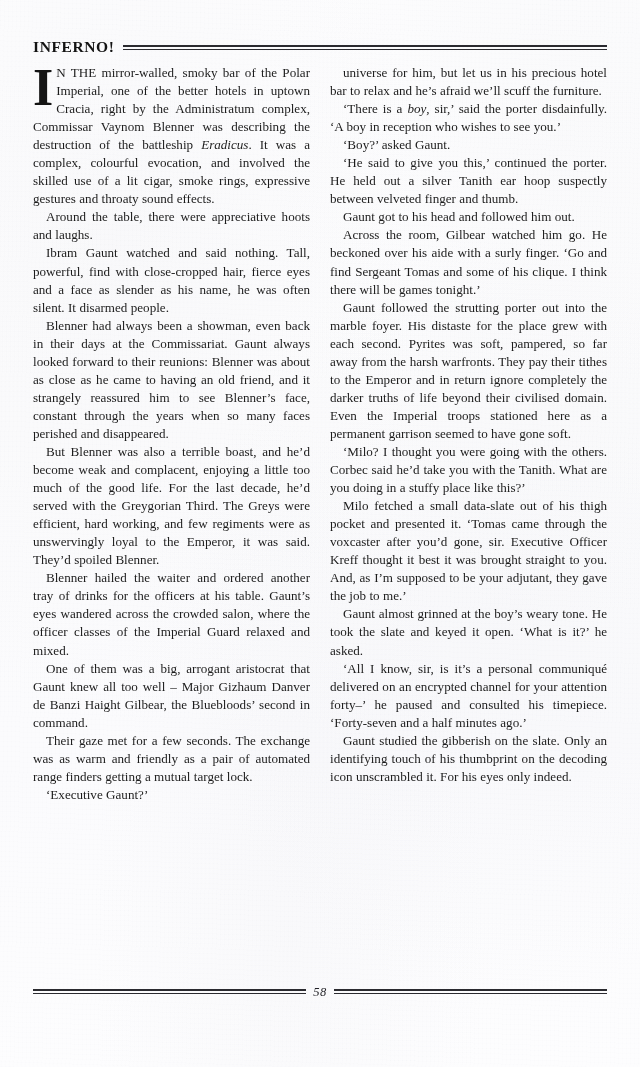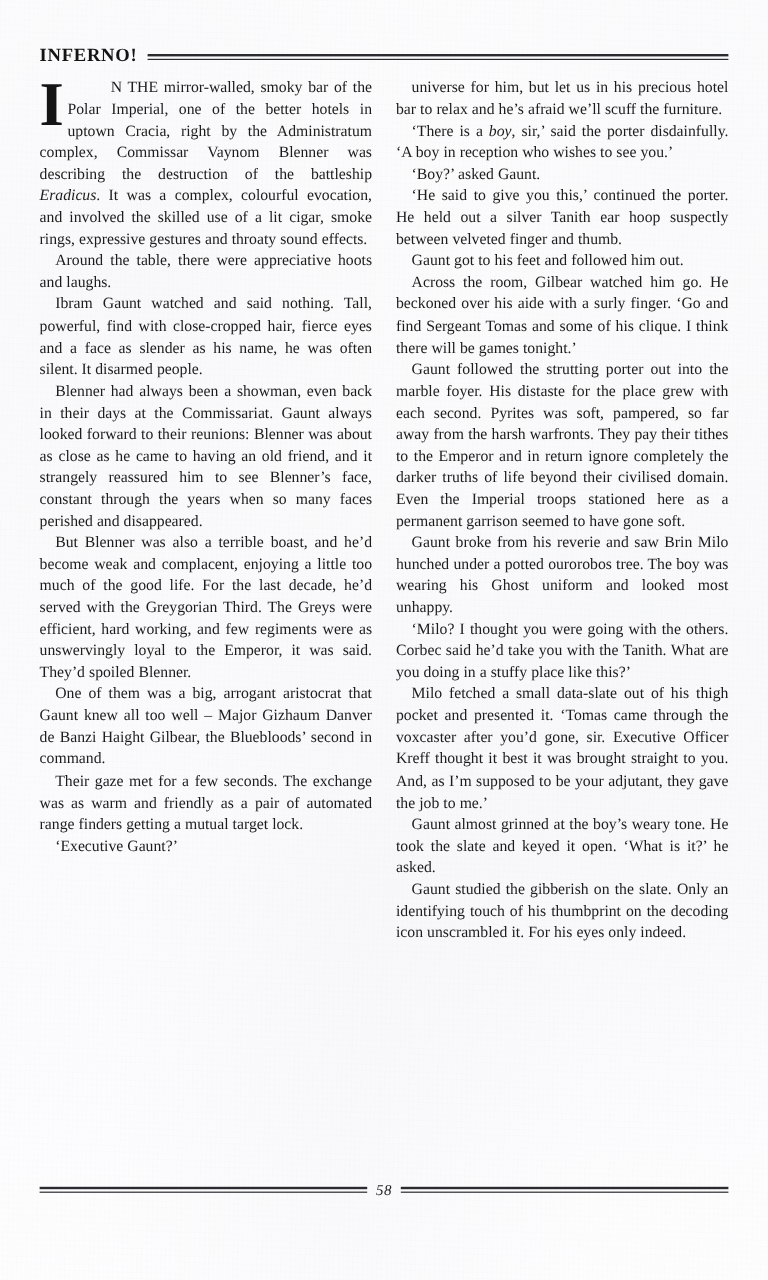--- a/index.html
+++ b/index.html
@@ -107,21 +107,20 @@
     font-family: "Liberation Serif", "DejaVu Serif", serif;
     font-weight: bold;
     font-size: 52px;
     line-height: 43px;
     margin: 2px 3px 0 0;
     color: #141414;
     -webkit-font-smoothing: none;
   }
   .smallcaps-lead {
     font-size: 13.1px;
-    margin-left: 36px;
   }
   em { font-style: italic; }
 
   
   .footer {
     position: absolute;
     left: 33px;
     top: 985px;
     width: 574px;
     height: 14px;
@@ -165,36 +164,37 @@
     <div class="runhead-rule"></div>
   </div>
 
   <div class="columns">
     <div class="col" id="col-left">
         <p class="first"><span class="dropcap">I</span><span class="smallcaps-lead">N THE</span> mirror-walled, smoky bar of the Polar Imperial, one of the better hotels in uptown Cracia, right by the Administratum complex, Commissar Vaynom Blenner was describing the destruction of the battleship <em>Eradicus</em>. It was a complex, colourful evocation, and involved the skilled use of a lit cigar, smoke rings, expressive gestures and throaty sound effects.</p>
         <p>Around the table, there were appreciative hoots and laughs.</p>
         <p>Ibram Gaunt watched and said nothing. Tall, powerful, find with close-cropped hair, fierce eyes and a face as slender as his name, he was often silent. It disarmed people.</p>
         <p>Blenner had always been a showman, even back in their days at the Commissariat. Gaunt always looked forward to their reunions: Blenner was about as close as he came to having an old friend, and it strangely reassured him to see Blenner’s face, constant through the years when so many faces perished and disappeared.</p>
         <p>But Blenner was also a terrible boast, and he’d become weak and complacent, enjoying a little too much of the good life. For the last decade, he’d served with the Greygorian Third. The Greys were efficient, hard working, and few regiments were as unswervingly loyal to the Emperor, it was said. They’d spoiled Blenner.</p>
+        <p>Blenner hailed the waiter and ordered another tray of drinks for the officers at his table. Gaunt’s eyes wandered across the crowded salon, where the officer classes of the Imperial Guard relaxed and mixed.</p>
         <p>One of them was a big, arrogant aristocrat that Gaunt knew all too well – Major Gizhaum Danver de Banzi Haight Gilbear, the Bluebloods’ second in command.</p>
         <p>Their gaze met for a few seconds. The exchange was as warm and friendly as a pair of automated range finders getting a mutual target lock.</p>
         <p>‘Executive Gaunt?’</p>
       </div>
     <div class="col" id="col-right">
         <p>universe for him, but let us in his precious hotel bar to relax and he’s afraid we’ll scuff the furniture.</p>
         <p>‘There is a <em>boy</em>, sir,’ said the porter disdainfully. ‘A boy in reception who wishes to see you.’</p>
         <p>‘Boy?’ asked Gaunt.</p>
         <p>‘He said to give you this,’ continued the porter. He held out a silver Tanith ear hoop suspectly between velveted finger and thumb.</p>
-        <p>Gaunt got to his feet and followed him out.</p>
+        <p>Gaunt got to his head and followed him out.</p>
         <p>Across the room, Gilbear watched him go. He beckoned over his aide with a surly finger. ‘Go and find Sergeant Tomas and some of his clique. I think there will be games tonight.’</p>
         <p>Gaunt followed the strutting porter out into the marble foyer. His distaste for the place grew with each second. Pyrites was soft, pampered, so far away from the harsh warfronts. They pay their tithes to the Emperor and in return ignore completely the darker truths of life beyond their civilised domain. Even the Imperial troops stationed here as a permanent garrison seemed to have gone soft.</p>
-        <p>Gaunt broke from his reverie and saw Brin Milo hunched under a potted ourorobos tree. The boy was wearing his Ghost uniform and looked most unhappy.</p>
         <p>‘Milo? I thought you were going with the others. Corbec said he’d take you with the Tanith. What are you doing in a stuffy place like this?’</p>
         <p>Milo fetched a small data-slate out of his thigh pocket and presented it. ‘Tomas came through the voxcaster after you’d gone, sir. Executive Officer Kreff thought it best it was brought straight to you. And, as I’m supposed to be your adjutant, they gave the job to me.’</p>
         <p>Gaunt almost grinned at the boy’s weary tone. He took the slate and keyed it open. ‘What is it?’ he asked.</p>
+        <p>‘All I know, sir, is it’s a personal communiqué delivered on an encrypted channel for your attention forty–’ he paused and consulted his timepiece. ‘Forty-seven and a half minutes ago.’</p>
         <p>Gaunt studied the gibberish on the slate. Only an identifying touch of his thumbprint on the decoding icon unscrambled it. For his eyes only indeed.</p>
       </div>
   </div>
 
   <div class="footer">
     <div class="foot-rule"></div>
     <div class="folio">58</div>
     <div class="foot-rule"></div>
   </div>
 </div>

